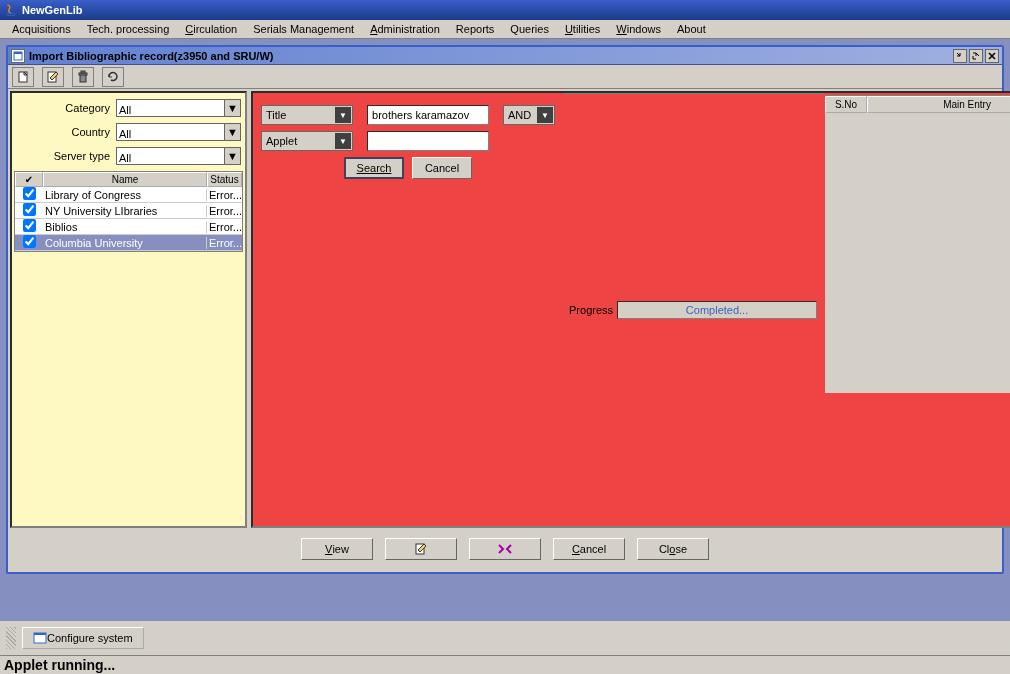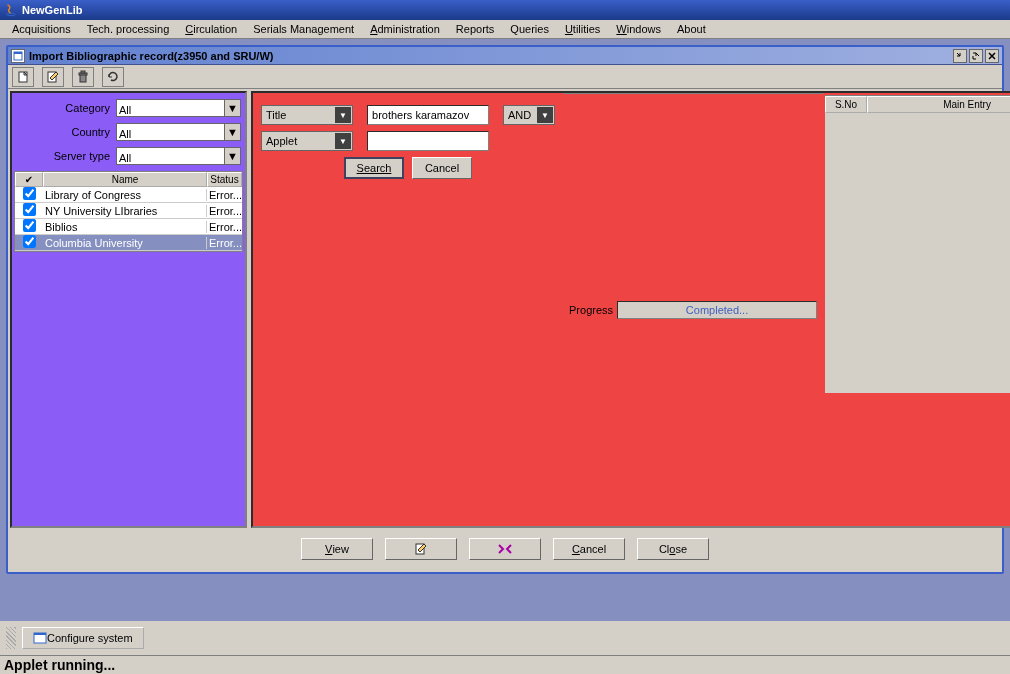--- a/index.html
+++ b/index.html
@@ -14,21 +14,21 @@
 .internal-window { background: #d4d0c8; border: 2px solid #3a5fc8; border-radius: 2px; height: 100%; }
 .internal-titlebar { background: linear-gradient(to right, #6080d0, #a0b0e0); height: 18px; display: flex; align-items: center; padding: 0 3px; border-bottom: 1px solid #405090; }
 .internal-titlebar .win-icon { width: 14px; height: 14px; margin-right: 4px; background: #fff; border: 1px solid #666; display: inline-flex; align-items: center; justify-content: center; }
 .internal-titlebar .title { flex: 1; font-weight: bold; color: #000; }
 .internal-titlebar .win-btns { display: flex; gap: 2px; }
 .internal-titlebar .win-btn { width: 14px; height: 14px; background: #d4d0c8; border: 1px solid #666; display: inline-flex; align-items: center; justify-content: center; cursor: pointer; font-size: 9px; }
 .toolbar { background: #d4d0c8; height: 24px; display: flex; align-items: center; padding: 2px 4px; border-bottom: 1px solid #808080; gap: 2px; }
 .toolbar .tbtn { width: 22px; height: 20px; border: 1px solid #808080; background: #d4d0c8; display: inline-flex; align-items: center; justify-content: center; cursor: pointer; }
 .toolbar .sep { width: 4px; }
 .content { display: flex; height: 441px; padding: 2px; gap: 4px; }
-.left-panel { width: 302px; border: 2px inset #808080; background: #8b5cf6; }
+.left-panel { width: 302px; border: 2px inset #808080; background: #fef9c3; }
 .right-panel { flex: 1; border: 2px inset #808080; background: #ef4444; display: flex; flex-direction: row; }
 .filter-row { display: flex; align-items: center; margin: 6px 4px; }
 .filter-row label { width: 100px; text-align: right; padding-right: 6px; }
 .combo { flex: 1; height: 18px; border: 1px solid #666; background: #fff; display: flex; align-items: flex-end; padding: 0 2px; position: relative; cursor: pointer; max-width: 140px; }
 .combo .arrow { position: absolute; right: 0; top: 0; width: 16px; height: 16px; background: #d4d0c8; border-left: 1px solid #666; display: flex; align-items: center; justify-content: center; }
 .server-table { border: 1px solid #808080; margin: 2px; }
 .table-header { display: flex; background: #d4d0c8; }
 .table-header div { border: 1px outset #fff; padding: 1px 2px; text-align: center; font-size: 10px; }
 .th-check { width: 28px; }
 .th-name { width: 164px; }

